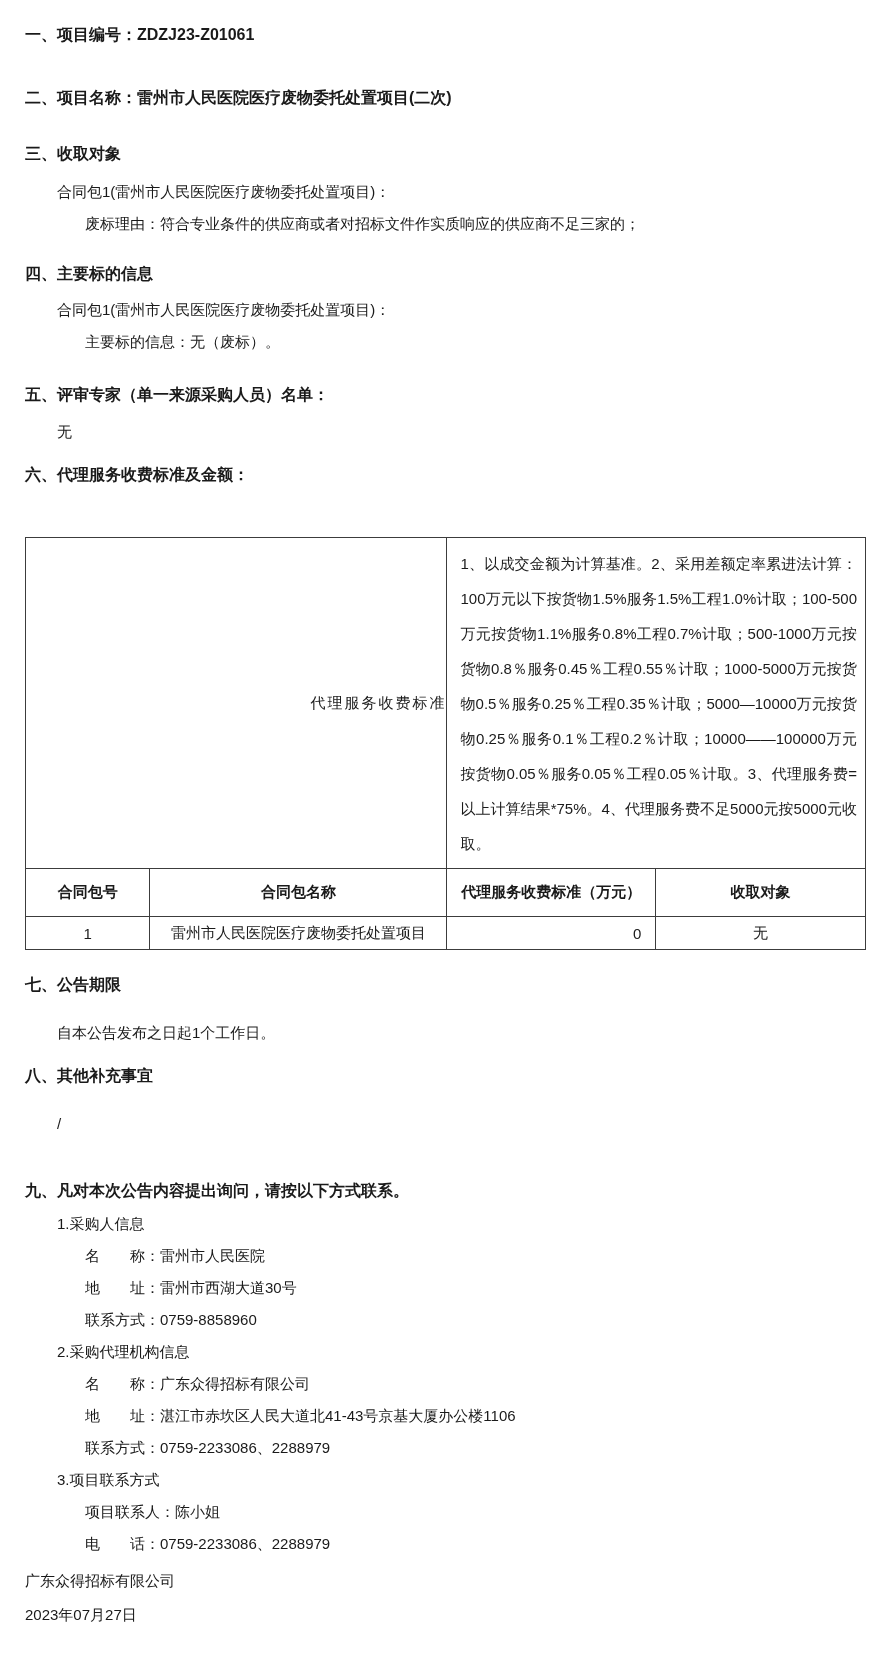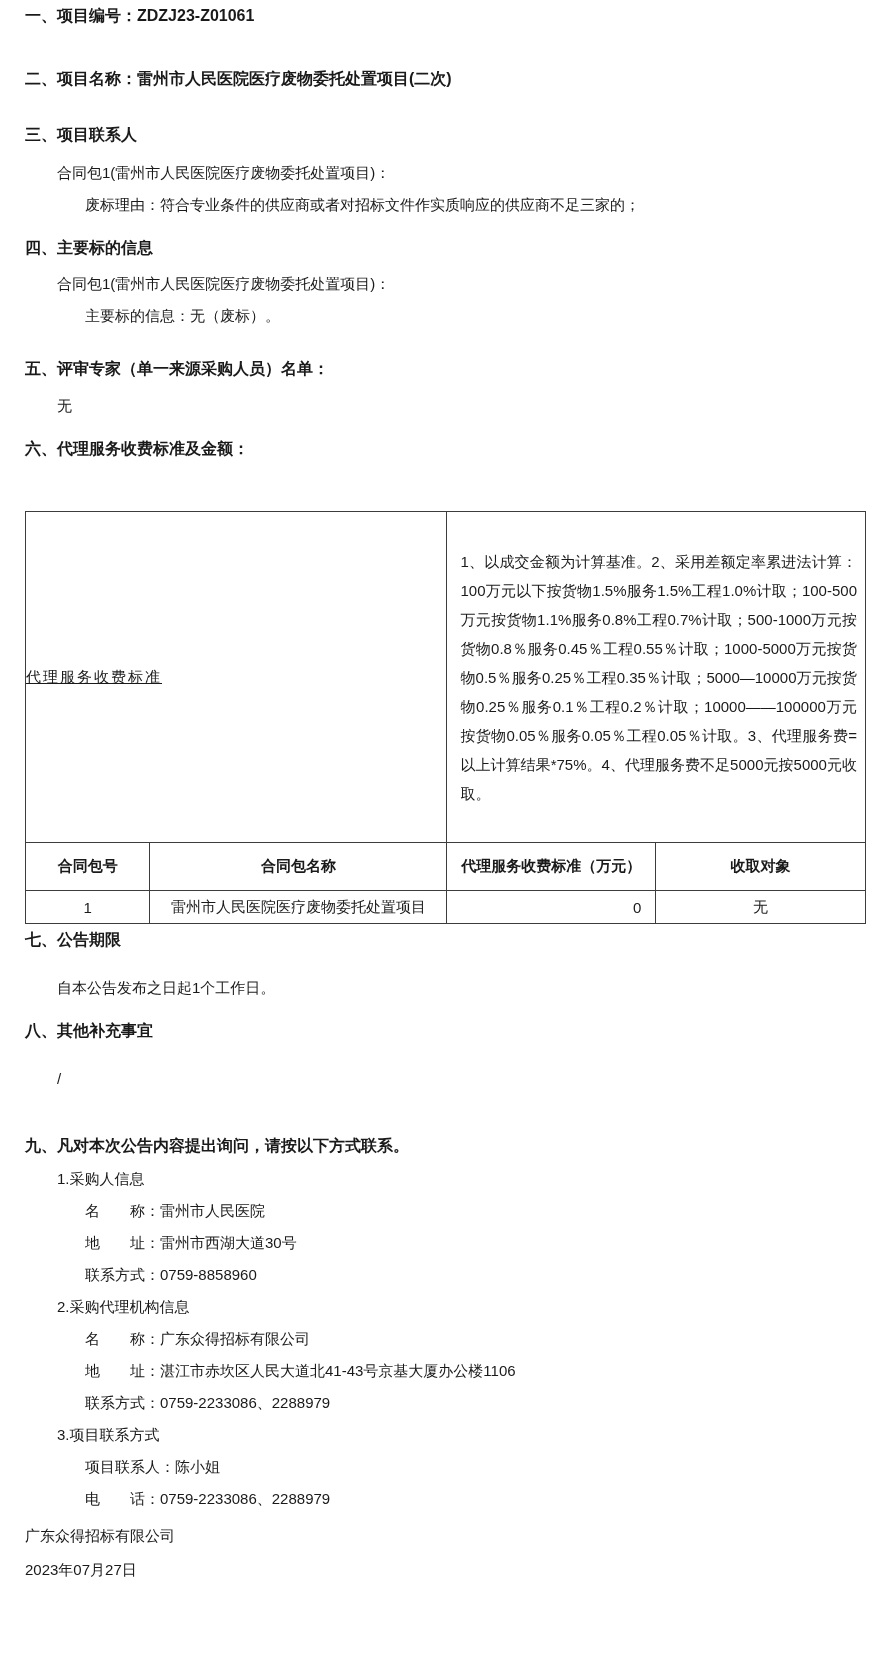--- a/index.html
+++ b/index.html
@@ -20,25 +20,25 @@
   }
   .h {
     font-size: 16px;
     font-weight: bold;
     line-height: 32px;
     white-space: pre-wrap;
   }
   .in1 { padding-left: 32px; }
   .in2 { padding-left: 60px; }
 
-  .mt19 { }
+  .mt19 { margin-top: 19px; }
   .mt23 { margin-top: 31px; }
   .mt24 { margin-top: 24px; }
   .mt6  { margin-top: 6px; }
-  .mt18 { margin-top: 11px; }
+  .mt18 { margin-top: 18px; }
   .mt4  { margin-top: 4px; }
   .mt21 { margin-top: 21px; }
   .mt5  { margin-top: 5px; }
   .mt11 { margin-top: 11px; }
   .mt46 { margin-top: 46px; }
   .mt8  { margin-top: 16px; }
   .mt35 { margin-top: 35px; }
   .mt1  { margin-top: 1px; }
   .mt2  { margin-top: 2px; }
 
@@ -52,28 +52,27 @@
     font-size: 15px;
     vertical-align: middle;
   }
   .col1 { width: 124px; }
   .col2 { width: 296px; }
   .col3 { width: 208px; }
   .col4 { width: 209px; }
 
   tr.fee-standard-row { height: 331px; }
   td.standard-label {
-    text-align: left;
+    text-align: right;
     letter-spacing: 2px;
     font-weight: normal;
-    text-decoration: underline;
   }
   td.standard-text {
     padding: 6px 8px 6px 13px;
-    line-height: 29px;
+    line-height: 35px;
     text-align: justify;
   }
   tr.fee-header-row { height: 48px; }
   tr.fee-header-row th {
     font-weight: bold;
     text-align: center;
   }
   tr.fee-data-row { height: 33px; }
   tr.fee-data-row td { text-align: center; }
   tr.fee-data-row td.amount {
@@ -85,21 +84,21 @@
     line-height: 32px;
   }
 </style>
 </head>
 <body>
 
 <div class="h mt19">一、项目编号：ZDZJ23-Z01061</div>
 
 <div class="h mt23">二、项目名称：雷州市人民医院医疗废物委托处置项目(二次)</div>
 
-<div class="h mt24">三、项目联系人</div>
+<div class="h mt24">三、收取对象</div>
 <div class="t in1 mt6">合同包1(雷州市人民医院医疗废物委托处置项目)：</div>
 <div class="t in2">废标理由：符合专业条件的供应商或者对招标文件作实质响应的供应商不足三家的；</div>
 
 <div class="h mt18">四、主要标的信息</div>
 <div class="t in1 mt4">合同包1(雷州市人民医院医疗废物委托处置项目)：</div>
 <div class="t in2">主要标的信息：无（废标）。</div>
 
 <div class="h mt21">五、评审专家（单一来源采购人员）名单：</div>
 <div class="t in1 mt5">无</div>
 

